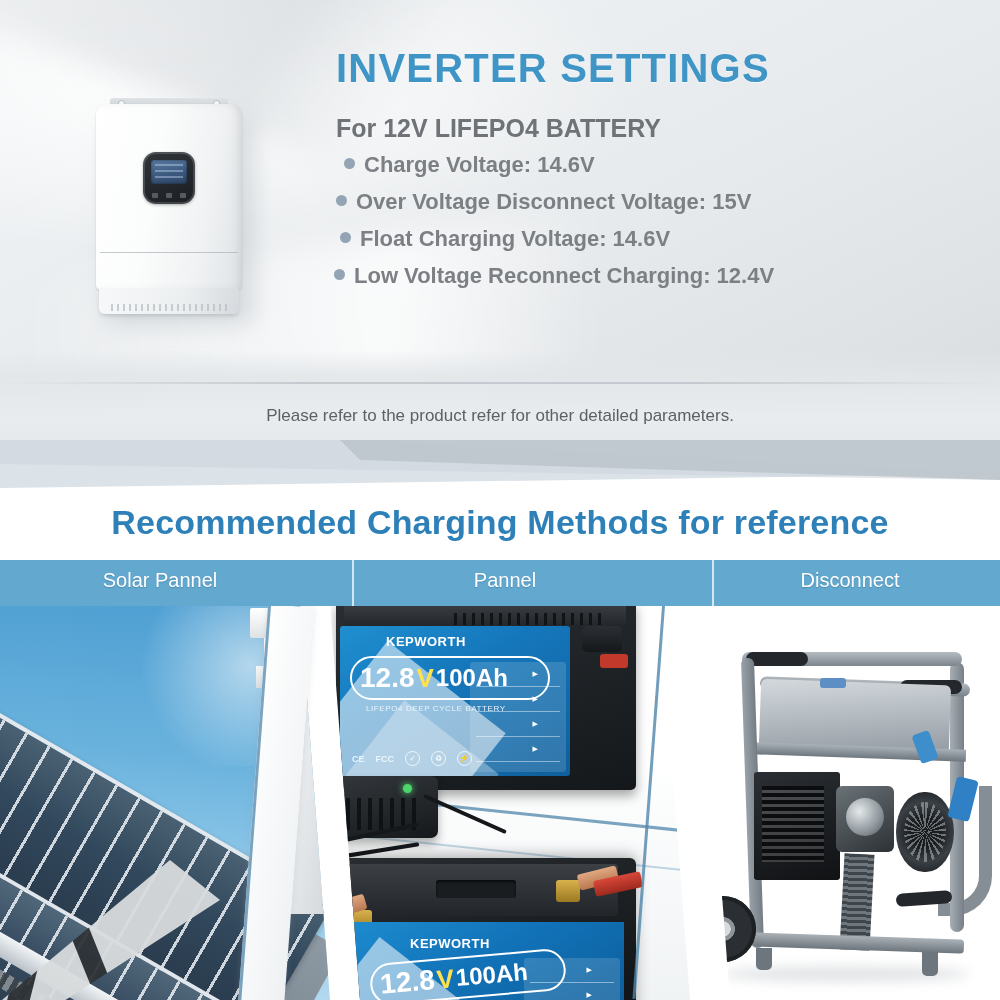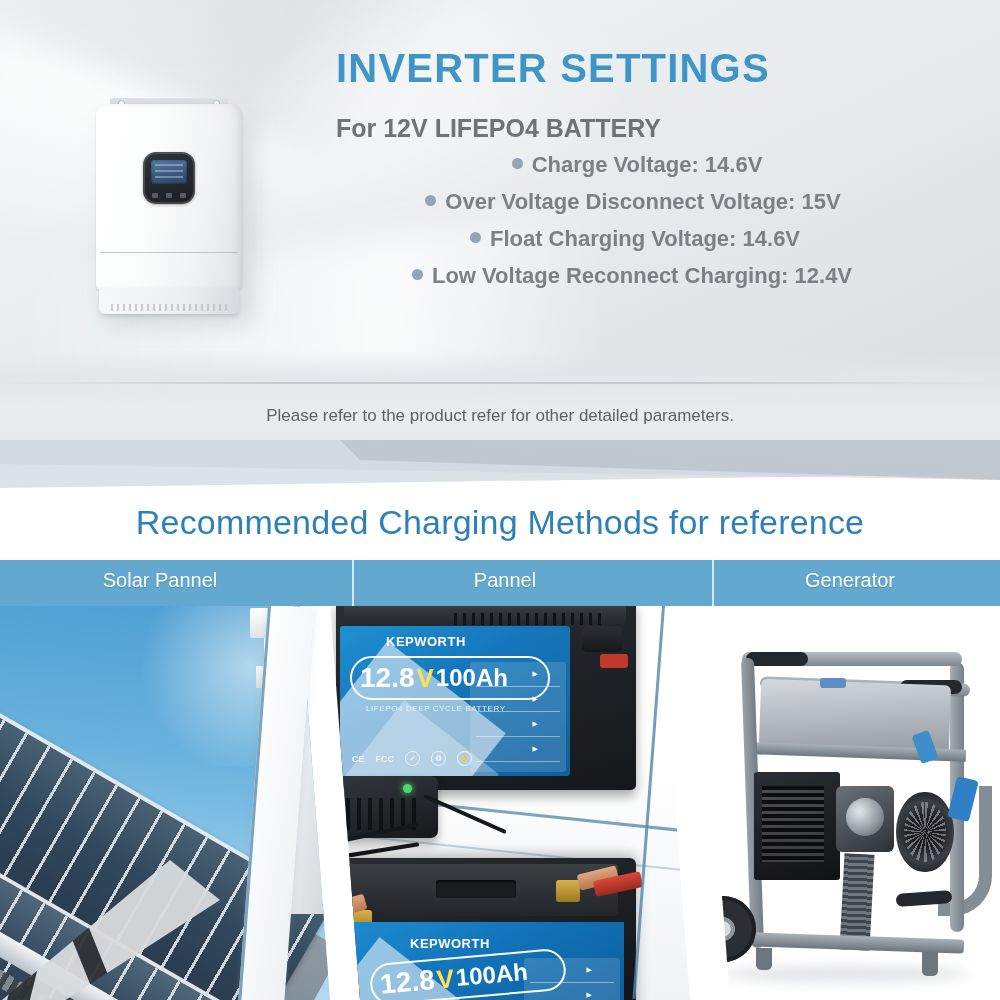--- a/index.html
+++ b/index.html
@@ -134,21 +134,20 @@
     position: absolute; left: 330px; top: 154px;
     width: 600px;
     list-style: none;
   }
   .spec-list li {
     display: flex; align-items: baseline; gap: 9px;
     font-size: 22px; font-weight: 600; color: #7c7f83;
     line-height: 1.0;
     margin-bottom: 15px;
     white-space: nowrap;
-    justify-content: center;
   }
   .spec-list li .dot {
     flex: 0 0 auto;
     width: 11px; height: 11px; border-radius: 50%;
     background: #93a4b4; position: relative; top: -3px;
   }
   .spec-row-1 { padding-left: 14px; }
   .spec-row-2 { padding-left: 6px; }
   .spec-row-3 { padding-left: 10px; }
   .spec-row-4 { padding-left: 0px; }
@@ -180,21 +179,21 @@
     position: absolute; left: 0; top: 0; width: 1000px; height: 64px;
     background: #cfd6dc;
     clip-path: polygon(0 0, 360px 0, 1000px 33px, 1000px 40px, 0 24px);
     opacity: .6;
   }
 
   
   .bottom-heading {
     position: absolute; left: 0; top: 503px; width: 1000px;
     text-align: center;
-    font-size: 34px; font-weight: 400; letter-spacing: .2px;
+    font-size: 34px; font-weight: 700; letter-spacing: .2px;
     color: #2e80b8;
   }
 
   .methods {
     position: absolute; left: 0; top: 560px; width: 1000px; height: 440px;
     overflow: hidden;
   }
   .label-band {
     position: absolute; left: 0; top: 0; width: 1000px; height: 46px;
     background: #62a8cf;
@@ -815,19 +814,19 @@
       <div class="gen-wheel"></div>
     </div>
 
     <div class="div-1"></div>
     <div class="div-1b"></div>
     <div class="gen-sep"></div>
 
     <div class="label-band">
       <div class="lbl lbl-solar">Solar Pannel</div>
       <div class="lbl lbl-charger">Pannel</div>
-      <div class="lbl lbl-gen">Generator</div>
+      <div class="lbl lbl-gen">Disconnect</div>
     </div>
     <div class="band-sep" style="left:352px;"></div>
     <div class="band-sep" style="left:712px;"></div>
   </div>
 
 </div>
 
 </body></html>

